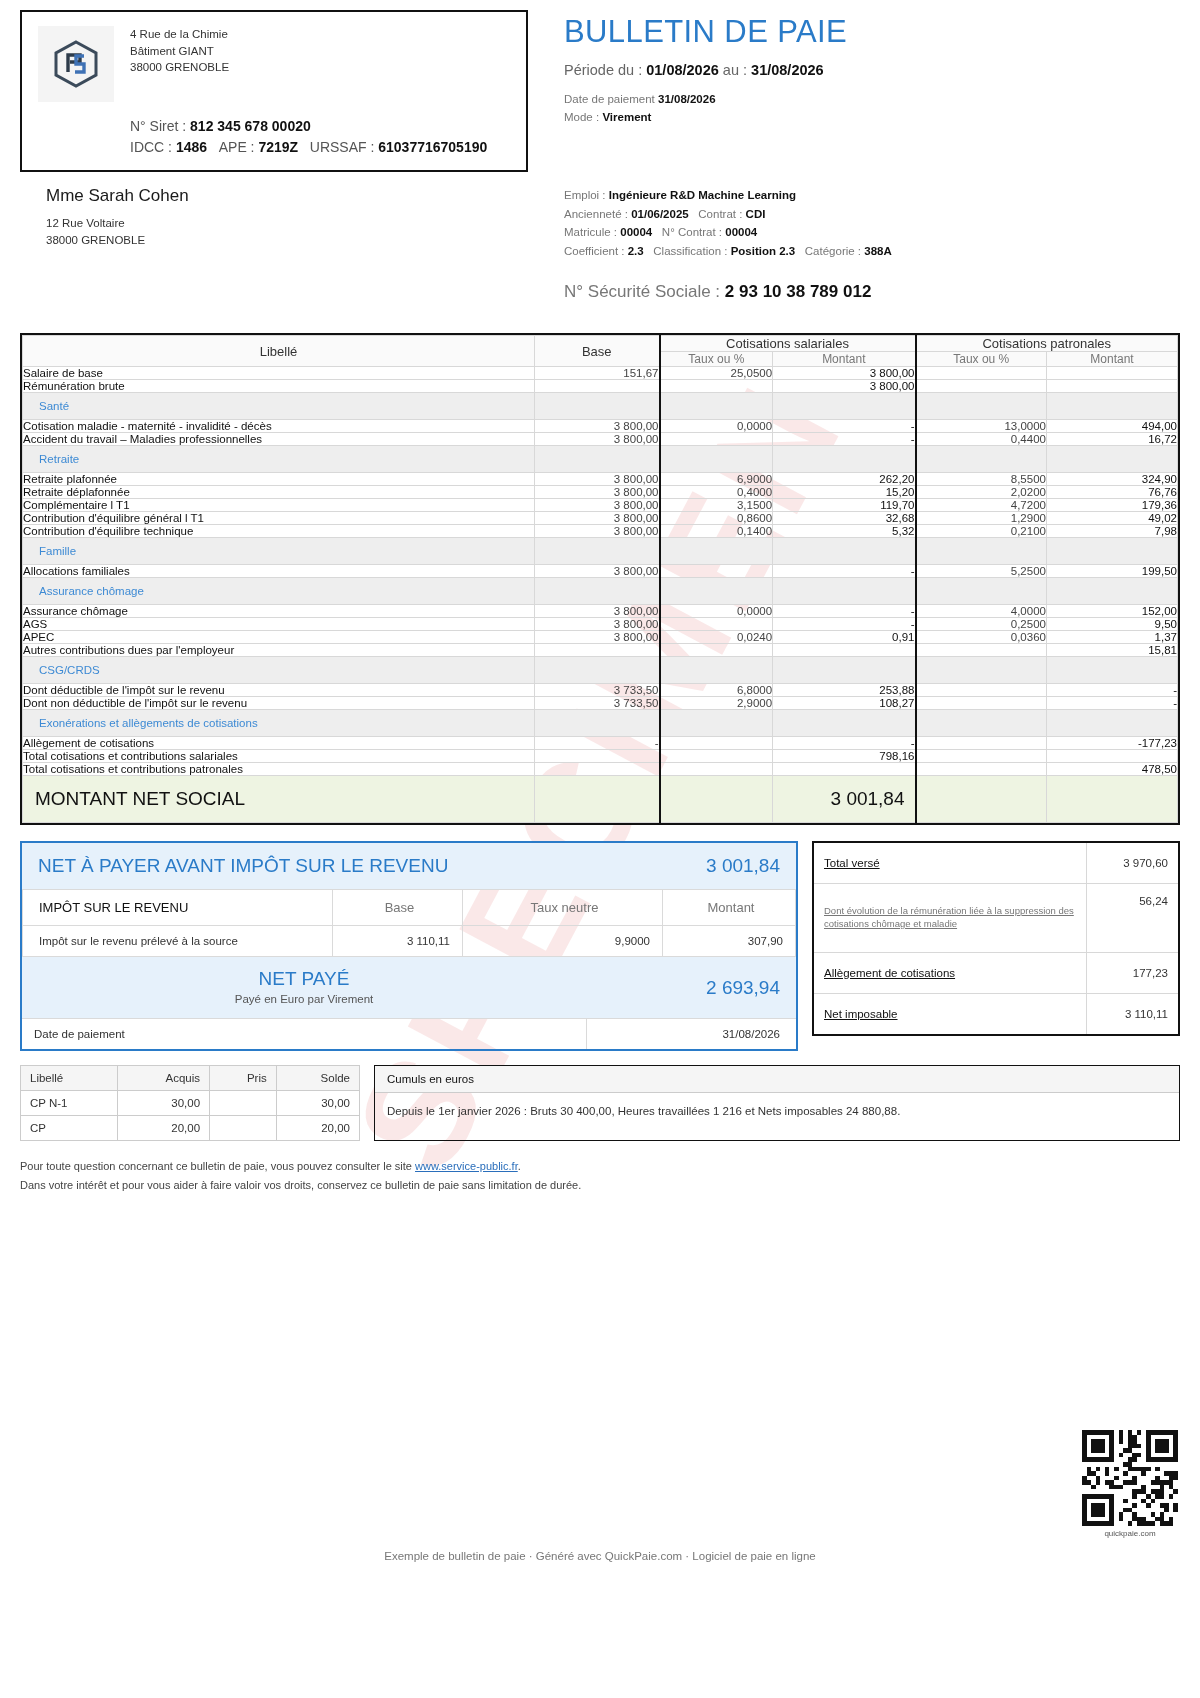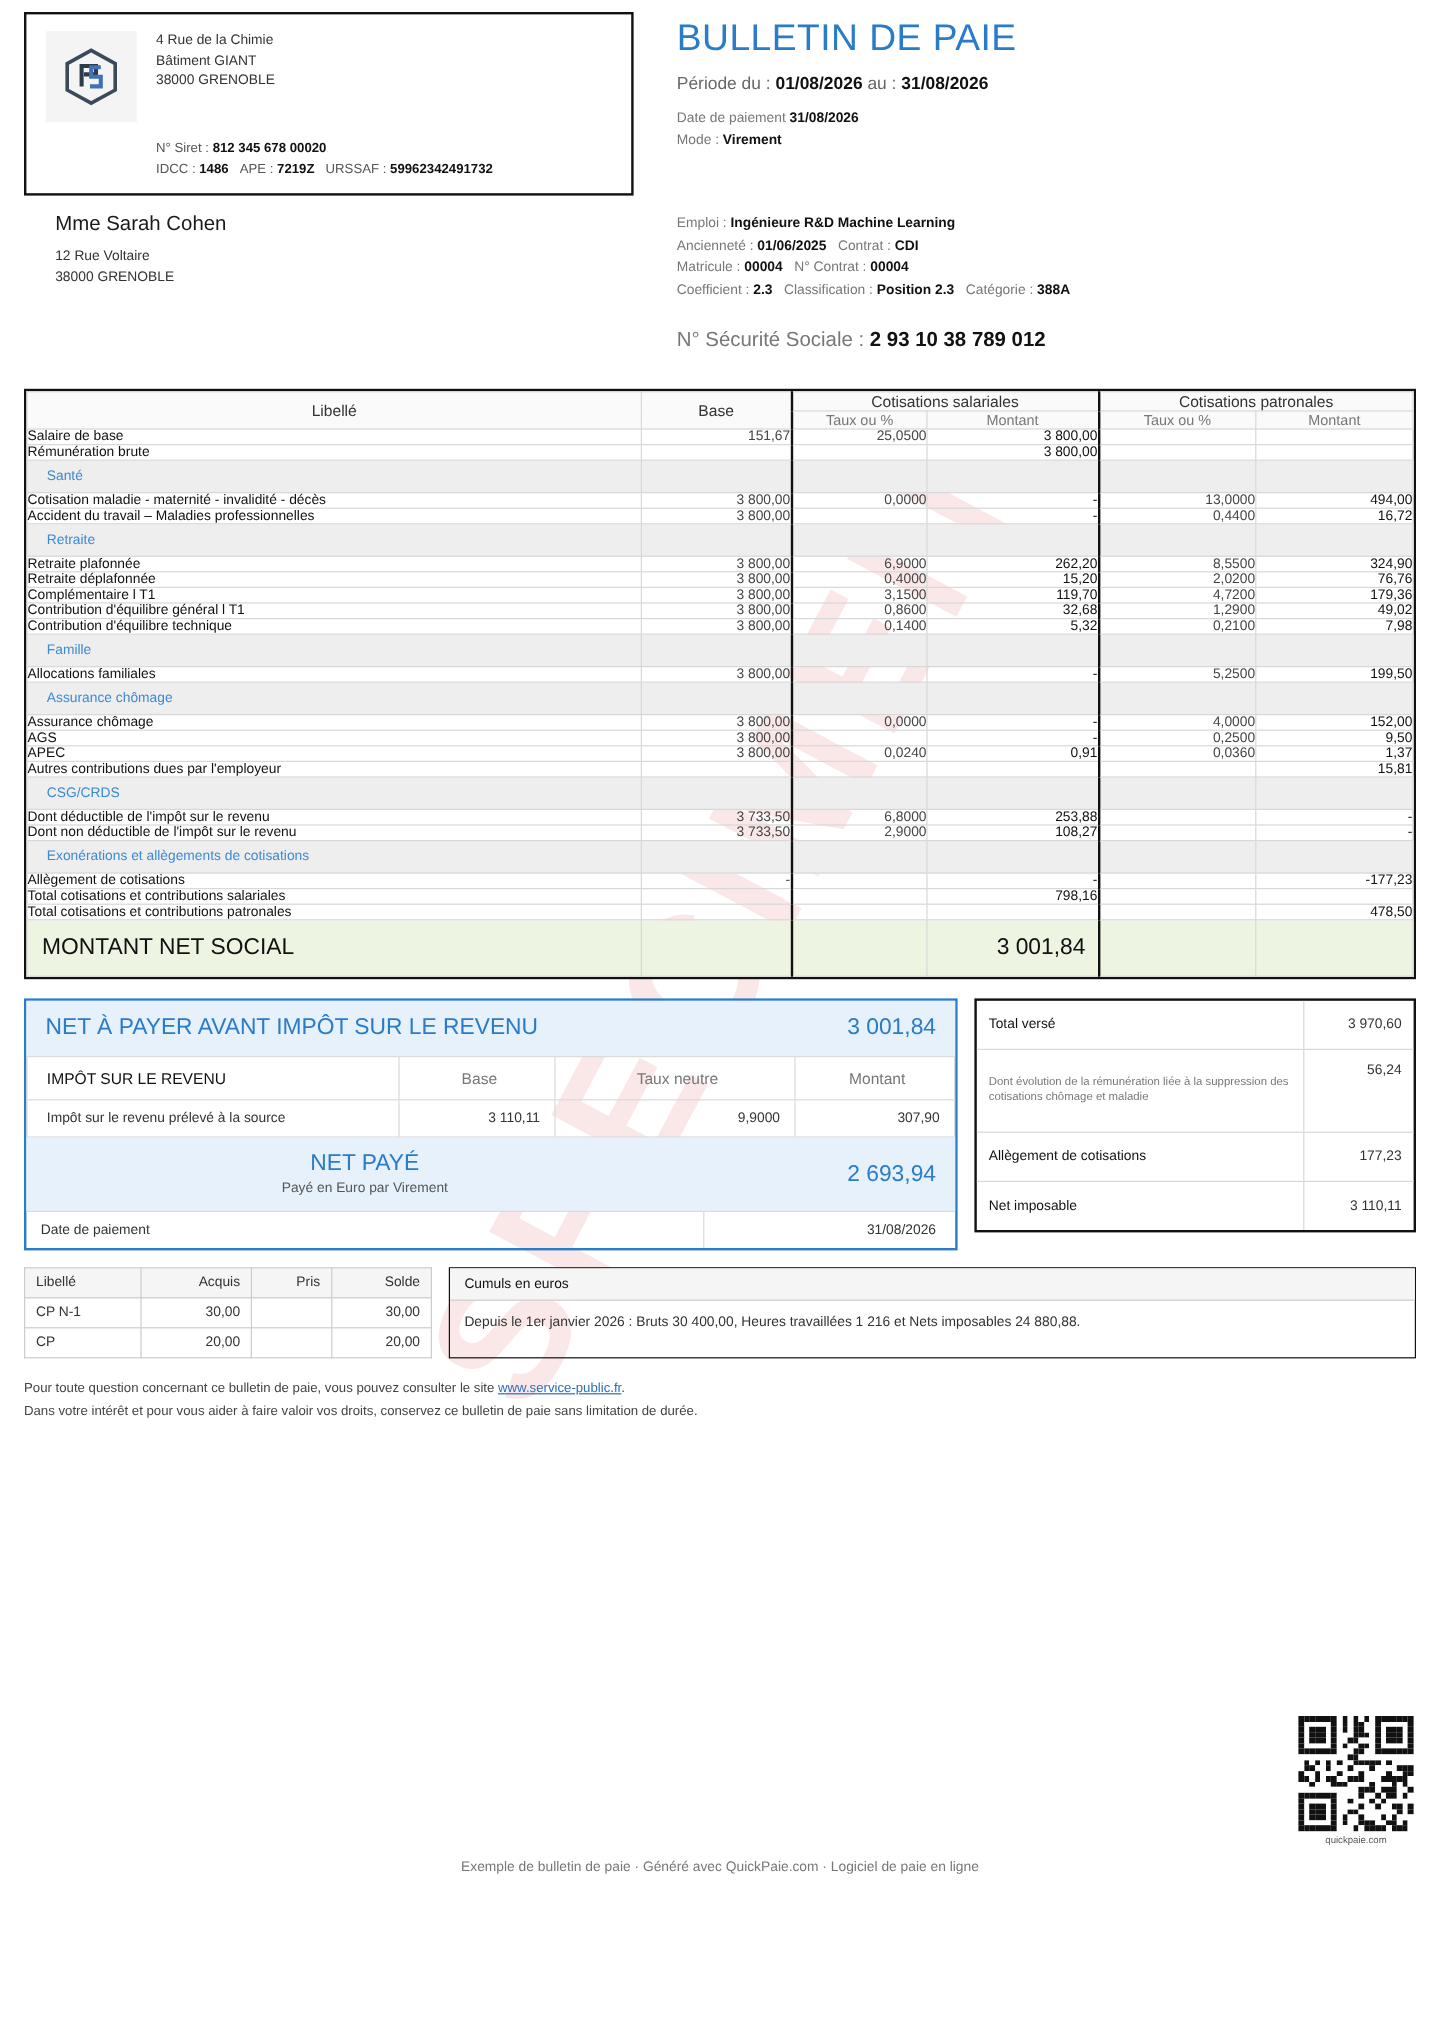--- a/index.html
+++ b/index.html
@@ -35,21 +35,21 @@
     width:508px; border:2px solid #111; padding:14px 16px 12px 16px;
     min-height:152px; margin-top:10px;
   }
   .hdr-left-top{ display:flex; gap:16px; }
   .logo-box{
     width:76px;height:76px;background:#f4f4f4;flex:0 0 76px;
     display:flex;align-items:center;justify-content:center;
   }
   .emp-name{ font-size:19px; font-weight:400; letter-spacing:.3px; margin:2px 0 8px 0;}
   .emp-addr{ font-size:11.5px; color:#333; line-height:1.45; }
-  .emp-ids{ margin-top:14px; margin-left:92px; font-size:11px; color:#555; line-height:1.5;}
+  .emp-ids{ margin-top:14px; margin-left:92px; font-size:14px; color:#555; line-height:1.5;}
   .emp-ids b{ color:#111; font-weight:700;}
   .hdr-right{ padding:14px 0 0 36px; flex:1;}
   .title{ font-size:31px; color:#2a7bc8; font-weight:400; letter-spacing:.4px; }
   .period{ font-size:14.5px; color:#666; margin-top:12px;}
   .period b{ color:#111; font-weight:700;}
   .paymeta{ font-size:11.5px; color:#777; margin-top:13px; line-height:1.55;}
   .paymeta b{ color:#111; font-weight:700;}
 
   
   .sub { display:flex; padding:14px 20px 0 20px; }
@@ -103,21 +103,21 @@
   .netpaye .s{ color:#555; font-size:11.5px; margin-top:3px;}
   .netpaye .amt{ width:210px; text-align:right; padding-right:16px; color:#2a7bc8; font-size:19px;}
   .datepay{ display:flex; border-top:1px solid #dadada; font-size:11.5px;}
   .datepay .l{ flex:1; padding:9px 12px; color:#333;}
   .datepay .r{ width:210px; text-align:right; padding:9px 16px 9px 0; color:#333;
     border-left:1px solid #dadada;}
 
   .side-box{ flex:1; border:2px solid #111; }
   .side-row{ display:flex; border-bottom:1px solid #d8d8d8; }
   .side-row:last-child{ border-bottom:none;}
-  .side-row .l{ flex:1; padding:21px 10px; font-size:11.5px; color:#111;}
+  .side-row .l{ flex:1; padding:21px 10px; font-size:11.5px; color:#111;text-decoration:underline;}
   .side-row .l.small{ font-size:9.5px; color:#777; line-height:1.35;}
   .side-row .r{ width:92px; text-align:right; padding:11px 10px; font-size:11.5px; color:#333;
     border-left:1px solid #d8d8d8;}
   .side-row.tall .l, .side-row.tall .r{ padding-top:14px; padding-bottom:14px;}
 
   
   .lower{ display:flex; gap:14px; margin:14px 20px 0 20px; align-items:stretch;}
   table.conges{ border-collapse:collapse; width:340px; font-size:11.5px; border:1px solid #111;}
   table.conges th, table.conges td{ border:1px solid #ccc; padding:6px 9px;}
   table.conges th{ background:#f5f5f5; font-weight:400; color:#333; text-align:right;}
@@ -175,21 +175,21 @@
         <div>
           <span>N° Siret :</span>
           <b>812 345 678 00020</b>
         </div>
         <div>
           <span>IDCC :</span>
           <b>1486</b>
           &nbsp;&nbsp;<span>APE :</span>
           <b>7219Z</b>
           &nbsp;&nbsp;<span>URSSAF :</span>
-          <b>59962342491732</b>
+          <b>61037716705190</b>
         </div>
       </div>
     </div>
 
     <div class="hdr-right">
       <div class="title">BULLETIN DE PAIE</div>
       <div class="period">
         <span>Période du :</span>
         <b>01/08/2026</b>
         <span>au :</span>

